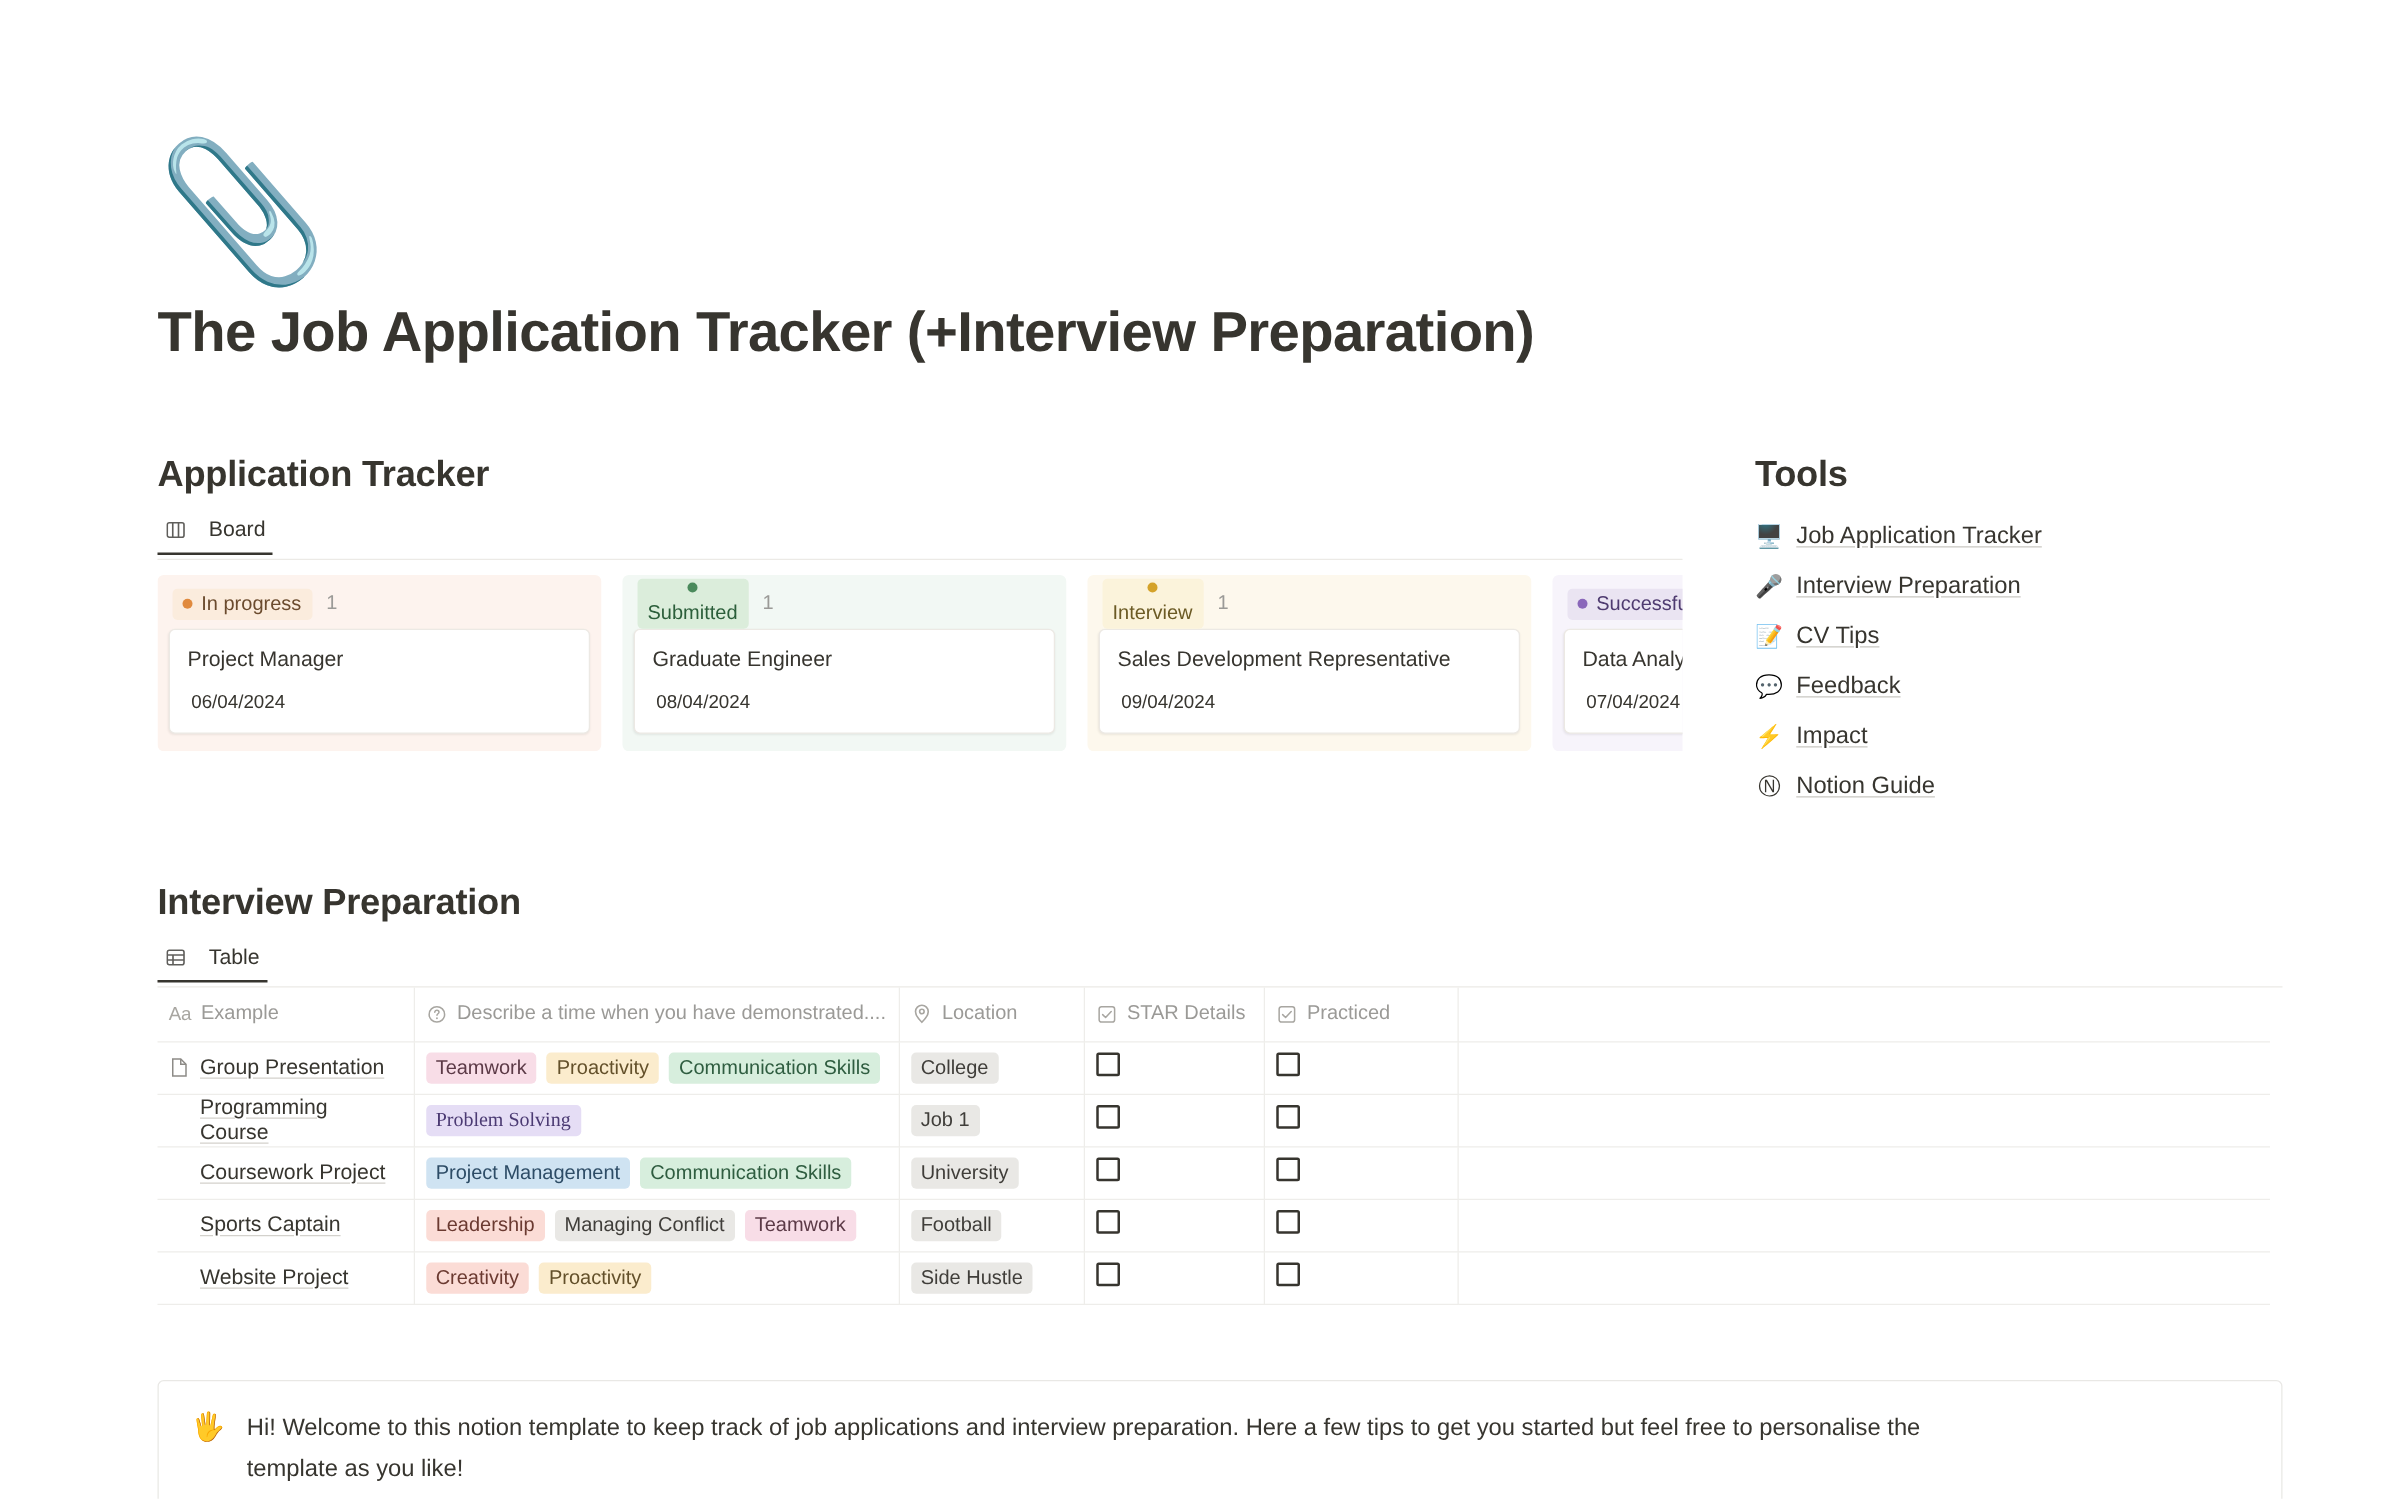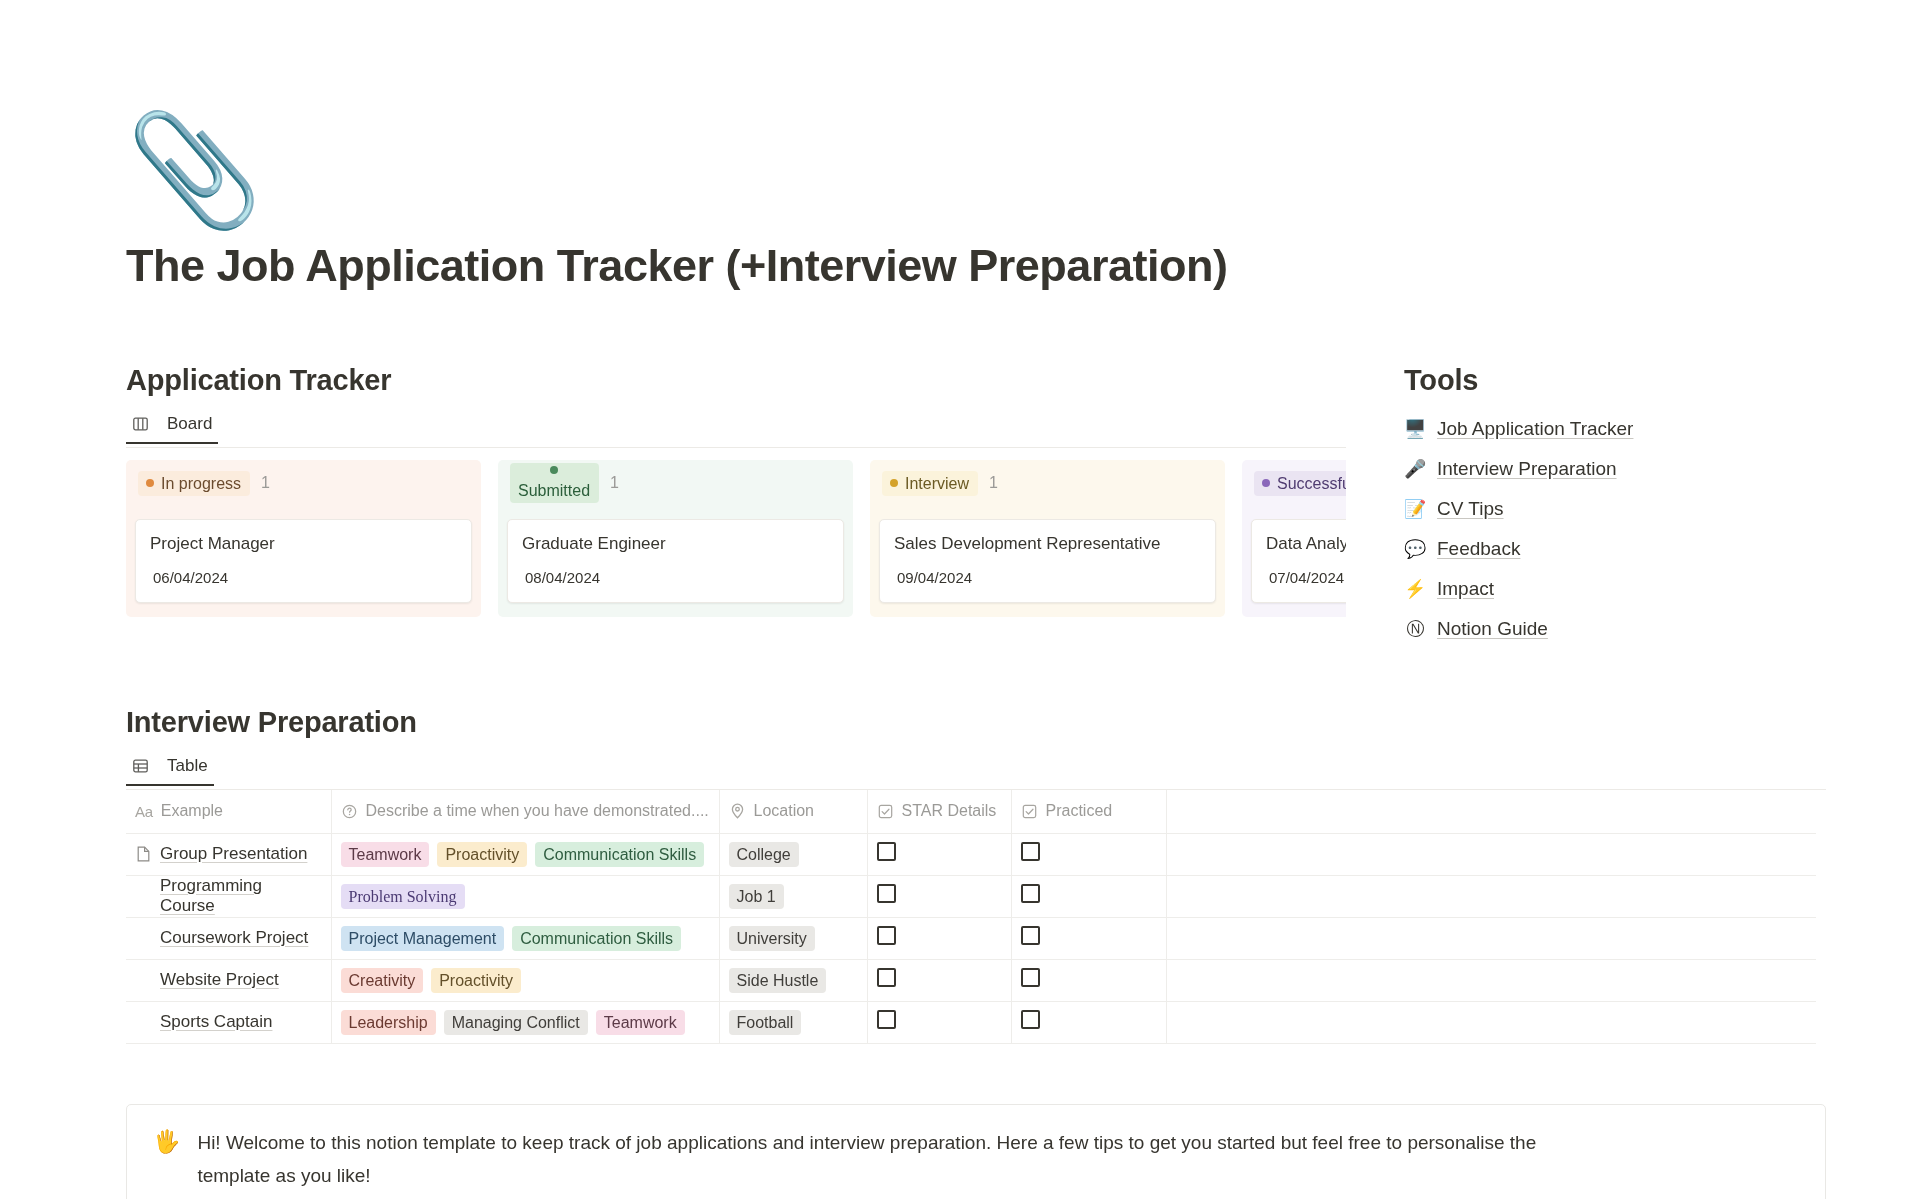--- a/index.html
+++ b/index.html
@@ -117,29 +117,29 @@
     white-space: nowrap;
   }
   .status-pill .dot {
     width: 8px; height: 8px; border-radius: 50%;
     display: inline-block;
   }
   .p-inprogress { background: #fbecdd; color: #6b4b2e; }
   .p-inprogress .dot { background: #e08a3e; }
   .p-submitted  { background: #dbeddb; color: #2b5e3a; flex-direction: column; }
   .p-submitted  .dot { background: #4a8a5c; }
-  .p-interview  { background: #fbf3db; color: #6b5a24; }
+  .p-interview  { background: #fbf3db; color: #6b5a24; flex-direction: column; }
   .p-interview  .dot { background: #d4a229; }
   .p-successful { background: #eae4f2; color: #4f3b70; }
   .p-successful .dot { background: #8a67ba; }
 
   .col-count { font-size: 16px; color: #9b9a97; }
 
   .card {
-    margin-top: 22px;
+    margin-top: 6px;
     background: #ffffff;
     border: 1px solid #ece9e4;
     border-radius: 5px;
     box-shadow: 0 1px 2px rgba(15,15,15,0.07);
     padding: 13px 14px 15px 14px;
   }
   .card-title {
     font-size: 17px;
     line-height: 22px;
     color: #37352f;
@@ -567,57 +567,57 @@
           <td>
             <span class="cbox"></span>
           </td>
           <td class="last-col"></td>
         </tr>
 
         <tr>
           <td>
             <span class="cell-title">
               <span class="row-ico"></span>
-              <span class="title-link">Website Project</span>
-            </span>
-          </td>
-          <td>
-            <span class="tags">
-              <span class="tag t-red">Creativity</span>
-              <span class="tag t-yellow">Proactivity</span>
-            </span>
-          </td>
-          <td>
-            <span class="tag t-gray">Side Hustle</span>
-          </td>
-          <td>
-            <span class="cbox"></span>
-          </td>
-          <td>
-            <span class="cbox"></span>
-          </td>
-          <td class="last-col"></td>
-        </tr>
-
-        <tr>
-          <td>
-            <span class="cell-title">
-              <span class="row-ico"></span>
               <span class="title-link">Sports Captain</span>
             </span>
           </td>
           <td>
             <span class="tags">
               <span class="tag t-red">Leadership</span>
               <span class="tag t-gray">Managing Conflict</span>
               <span class="tag t-pink">Teamwork</span>
             </span>
           </td>
           <td>
             <span class="tag t-gray">Football</span>
+          </td>
+          <td>
+            <span class="cbox"></span>
+          </td>
+          <td>
+            <span class="cbox"></span>
+          </td>
+          <td class="last-col"></td>
+        </tr>
+
+        <tr>
+          <td>
+            <span class="cell-title">
+              <span class="row-ico"></span>
+              <span class="title-link">Website Project</span>
+            </span>
+          </td>
+          <td>
+            <span class="tags">
+              <span class="tag t-red">Creativity</span>
+              <span class="tag t-yellow">Proactivity</span>
+            </span>
+          </td>
+          <td>
+            <span class="tag t-gray">Side Hustle</span>
           </td>
           <td>
             <span class="cbox"></span>
           </td>
           <td>
             <span class="cbox"></span>
           </td>
           <td class="last-col"></td>
         </tr>
 

